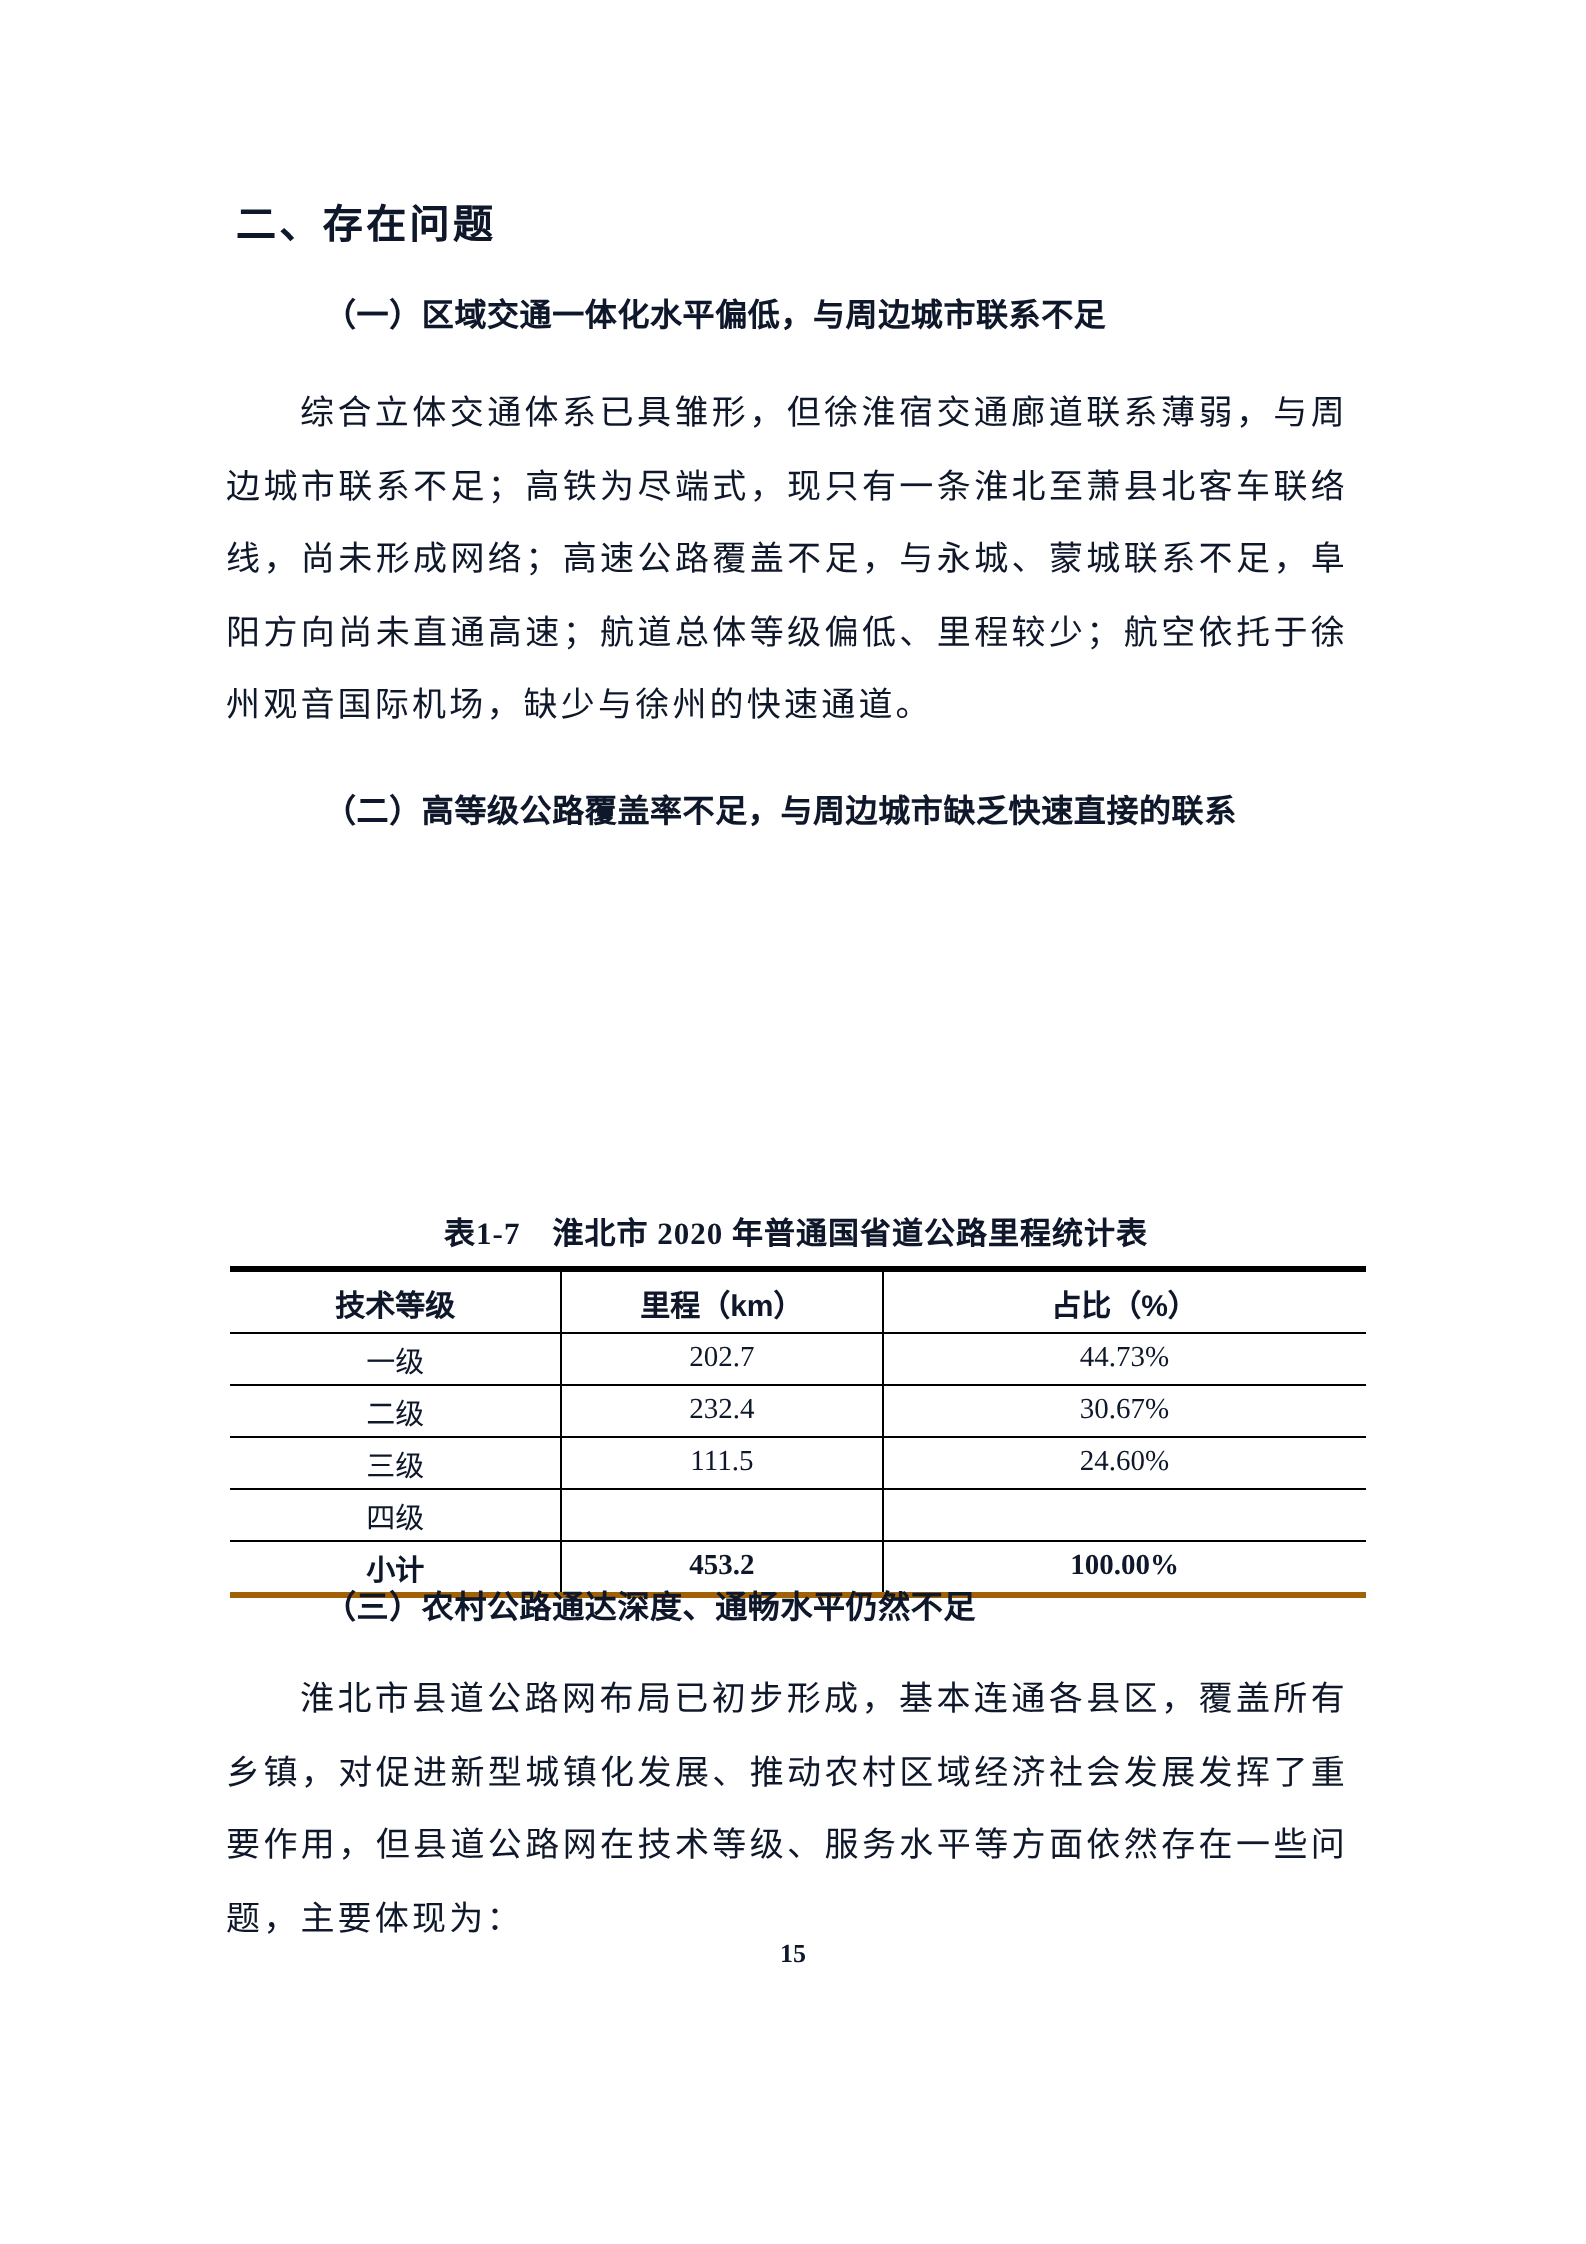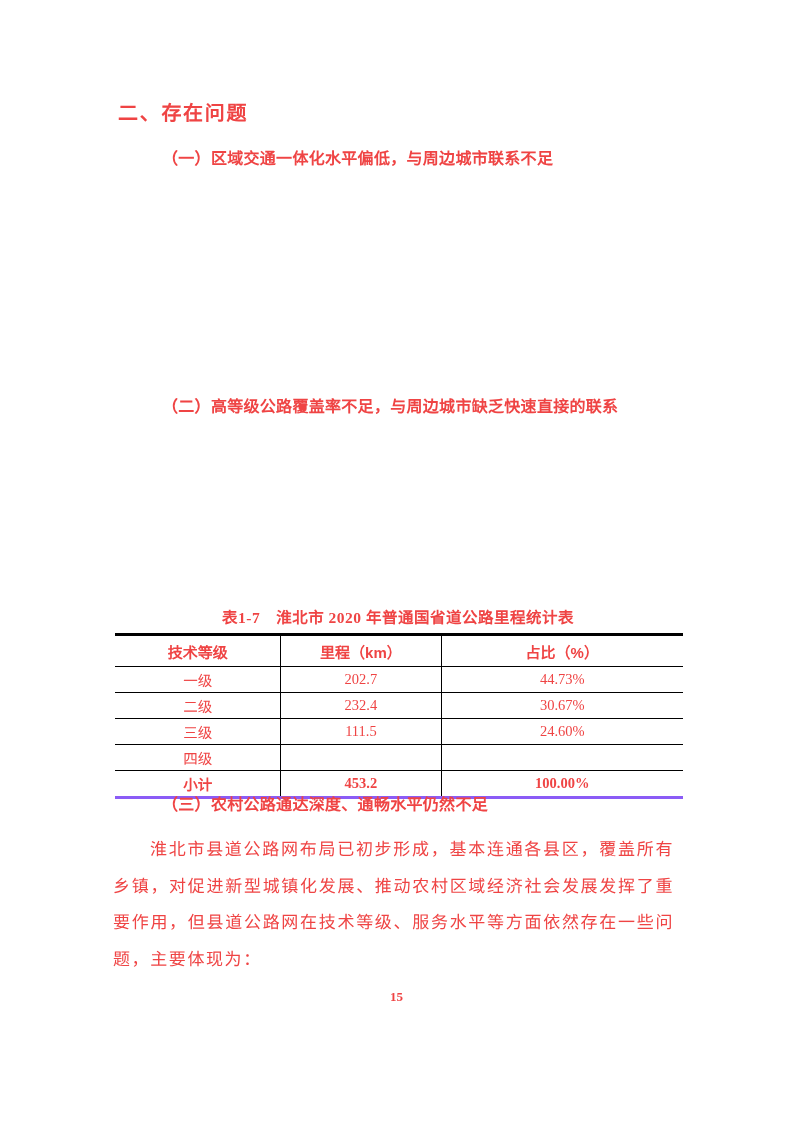--- a/index.html
+++ b/index.html
@@ -5,21 +5,21 @@
   html, body {
     margin: 0;
     padding: 0;
     background: #ffffff;
   }
   .page {
     position: relative;
     width: 793px;
     height: 1122px;
     background: #ffffff;
-    color: #ef4444;
+    color: #0f172a;
     overflow: hidden;
     font-family: "Liberation Serif", "DejaVu Serif", serif;
   }
   .chapter-heading {
     position: absolute;
     left: 118px;
     top: 99px;
     margin: 0;
     font-family: "Liberation Sans", "DejaVu Sans", sans-serif;
     font-weight: bold;
@@ -72,21 +72,21 @@
     letter-spacing: 0.5px;
   }
   table.stat-table {
     position: absolute;
     left: 115px;
     top: 633px;
     width: 568px;
     border-collapse: collapse;
     table-layout: fixed;
     border-top: 3px solid #000;
-    border-bottom: 3px solid #8b5cf6;
+    border-bottom: 3px solid #a16207;
   }
   table.stat-table col.c1 { width: 29.2%; }
   table.stat-table col.c2 { width: 28.2%; }
   table.stat-table col.c3 { width: 42.6%; }
   table.stat-table th {
     height: 30px;
     padding: 0;
     font-family: "Liberation Sans", "DejaVu Sans", sans-serif;
     font-weight: bold;
     font-size: 15px;
@@ -104,38 +104,39 @@
     border-bottom: 1px solid #000;
     margin-top: 36px;
   }
   table.stat-table .divider { border-right: 1px solid #000; }
   table.stat-table tr.total-row td {
     font-weight: bold;
   }
   .page-number {
     position: absolute;
     left: 0;
-    top: 988px;
+    top: 968px;
     width: 793px;
     text-align: center;
     font-family: "Liberation Serif", "DejaVu Serif", serif;
     font-weight: bold;
     font-size: 13px;
     line-height: 18px;
   }
 </style>
 </head>
 <body>
 
 <div class="page">
 
   <h1 class="chapter-heading">二、存在问题</h1>
 
   <h2 class="section-heading heading-s1">（一）区域交通一体化水平偏低，与周边城市联系不足</h2>
 
+  <p class="body-para para-1">综合立体交通体系已具雏形，但徐淮宿交通廊道联系薄弱，与周边城市联系不足；高铁为尽端式，现只有一条淮北至萧县北客车联络线，尚未形成网络；高速公路覆盖不足，与永城、蒙城联系不足，阜阳方向尚未直通高速；航道总体等级偏低、里程较少；航空依托于徐州观音国际机场，缺少与徐州的快速通道。</p>
 
   <h2 class="section-heading heading-s2">（二）高等级公路覆盖率不足，与周边城市缺乏快速直接的联系</h2>
 
 
   <div class="table-caption">表1-7　淮北市 2020 年普通国省道公路里程统计表</div>
 
   <table class="stat-table">
     <colgroup>
       <col class="c1">
         <col class="c2">

